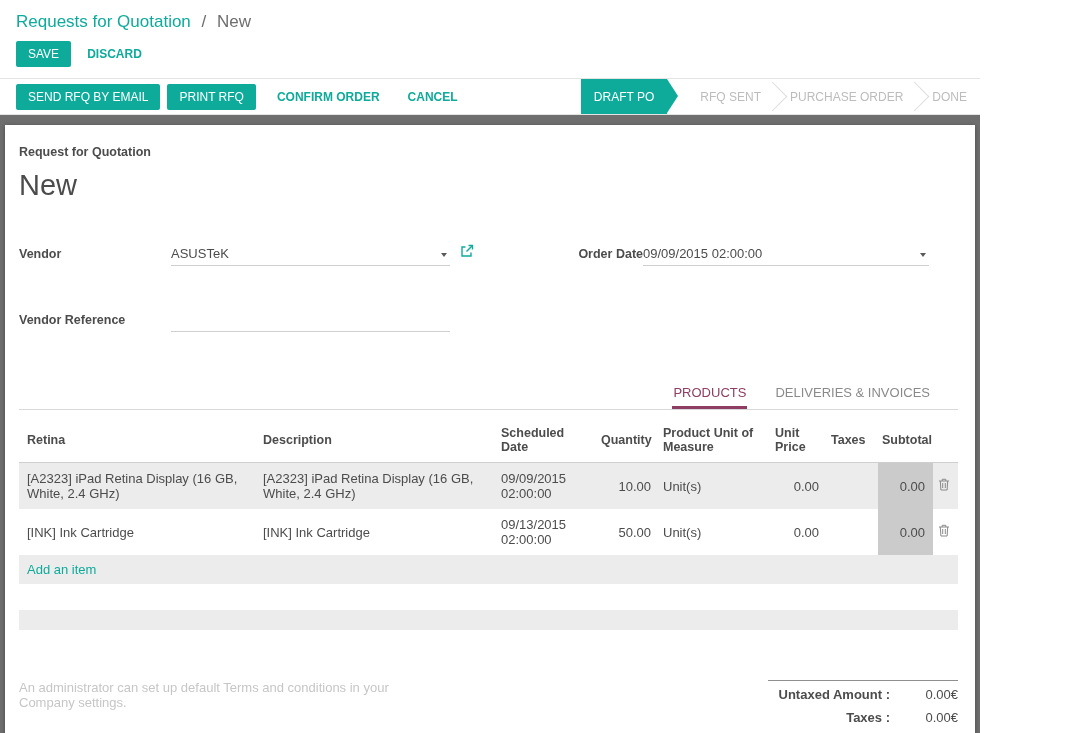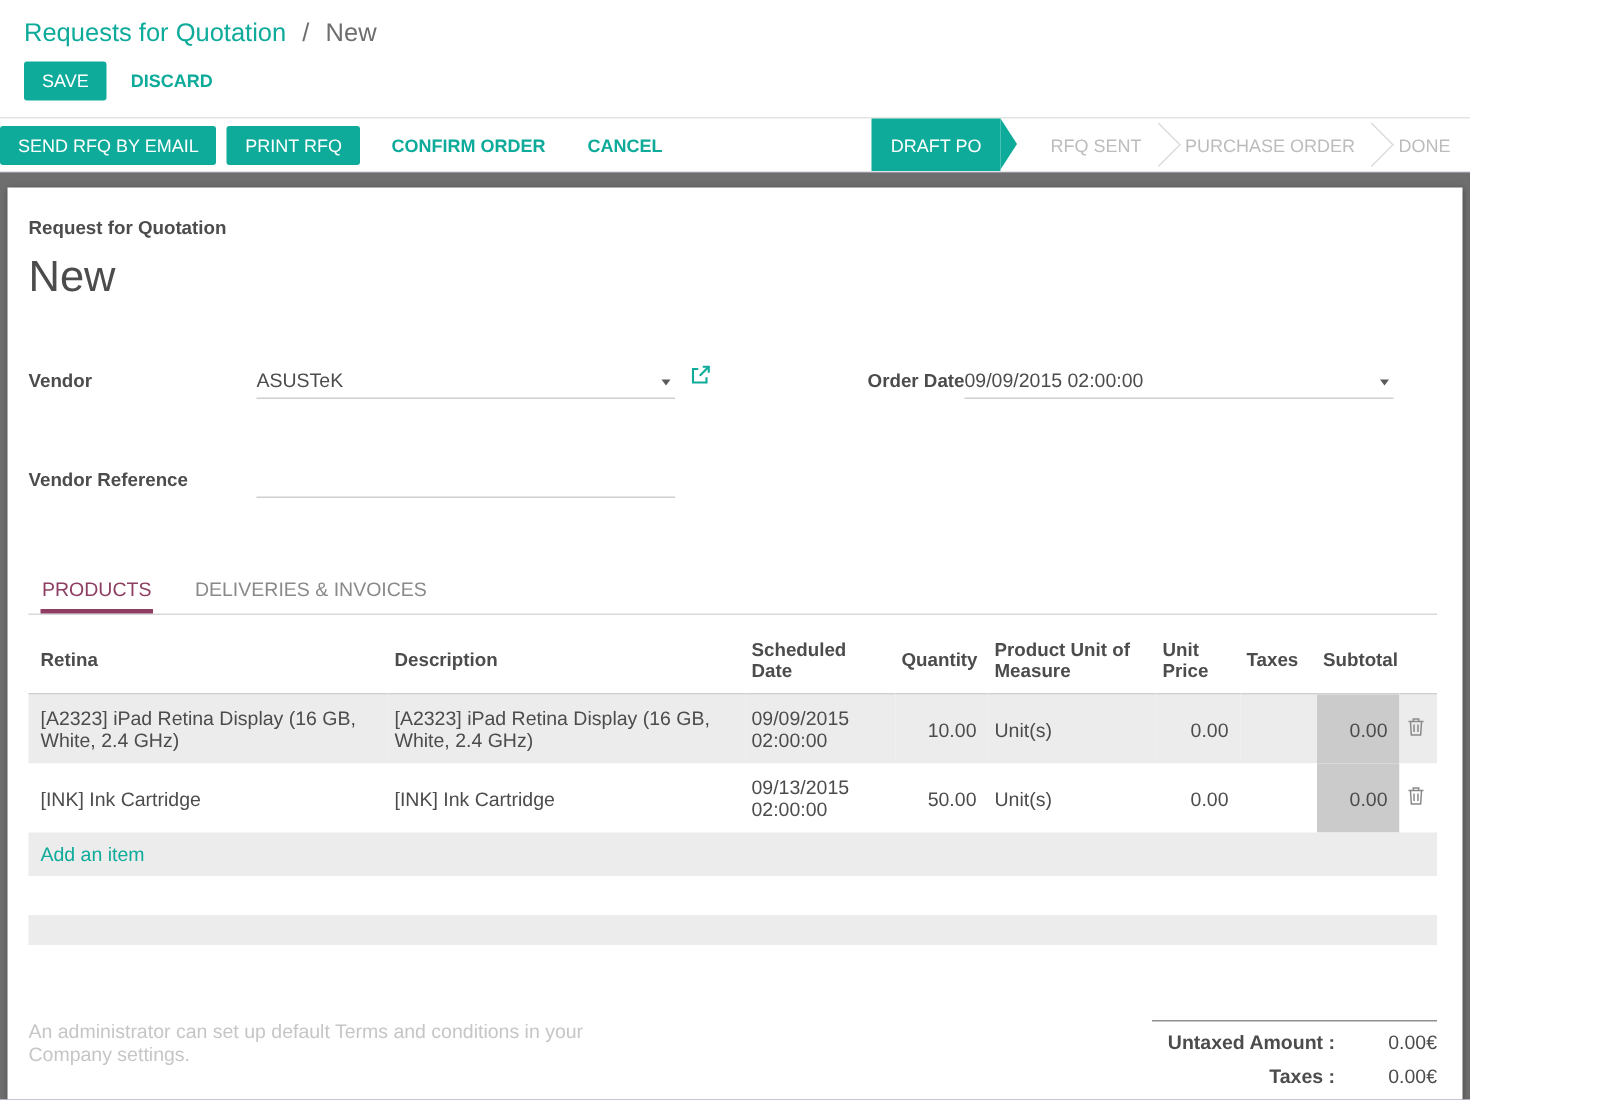--- a/index.html
+++ b/index.html
@@ -13,21 +13,21 @@
   .breadcrumb .sep{margin:0 6px;color:#6e6e6e;}
   .breadcrumb .current{color:#6e6e6e;}
   .action-row{margin-top:9px;padding-bottom:11px;display:flex;align-items:center;}
   .btn-teal{background:#0eab9b;color:#fff;border:none;font-size:12px;font-family:inherit;
             padding:6px 12px;border-radius:2px;cursor:pointer;}
   .link-teal{color:#0eab9b;font-size:12px;cursor:pointer;text-decoration:none;font-weight:bold;}
   .action-row .link-teal{margin-left:16px;}
 
   
   .toolbar{height:35px;border-top:1px solid #e4e4e4;border-bottom:1px solid #e4e4e4;
-           display:flex;justify-content:space-between;align-items:stretch;background:#fff;}
+           display:flex;justify-content:space-between;align-items:stretch;background:#fff;padding-left:16px;}
   .toolbar-left{display:flex;align-items:center;}
   .toolbar-left .btn-teal{margin-right:7px;}
   .toolbar-left .link-teal{margin:0 14px;}
   .statusbar{display:flex;align-items:center;height:100%;}
   .step{font-size:12px;color:#bcbcbc;padding:0 13px;height:100%;display:flex;align-items:center;cursor:pointer;}
   .step.active{background:#0eab9b;color:#fff;position:relative;margin-right:20px;}
   .step.active::after{content:"";position:absolute;right:-11px;top:0;width:0;height:0;
       border-top:17.5px solid transparent;border-bottom:17.5px solid transparent;border-left:11px solid #0eab9b;}
   .chevron{width:20px;height:20px;border:solid #dcdcdc;border-width:1px 1px 0 0;
       transform:rotate(45deg);margin:0 -6px 0 -12px;flex:none;}
@@ -50,21 +50,21 @@
   .left .form-label{width:152px;flex:none;}
   .right .form-label{width:154px;flex:none;text-align:right;}
   .input-wrap{position:relative;flex:1;display:flex;align-items:flex-end;}
   .text-input{width:100%;border:none;border-bottom:1px solid #cfcfcf;font-size:13px;color:#4c4c4c;
               font-family:inherit;padding:2px 16px 4px 0;outline:none;background:transparent;box-sizing:border-box;}
   .caret{position:absolute;right:3px;bottom:9px;width:0;height:0;
          border-left:3.5px solid transparent;border-right:3.5px solid transparent;border-top:4.5px solid #5a5a5a;cursor:pointer;}
   .ext-link{margin-left:10px;margin-bottom:4px;cursor:pointer;flex:none;}
 
   
-  .tabs{margin-top:36px;border-bottom:1px solid #d8d8d8;padding-left:8px;display:flex;}
+  .tabs{margin-top:36px;border-bottom:1px solid #d8d8d8;padding-left:8px;display:flex;justify-content:flex-end;}
   .tab{font-size:13px;color:#8a8a8a;padding:7px 1px 6px;margin-right:27px;cursor:pointer;border-bottom:3px solid transparent;}
   .tab.active{color:#8d3e62;border-bottom-color:#8d3e62;}
 
   
   table.lines{border-collapse:collapse;table-layout:fixed;width:939px;margin-top:8px;}
   table.lines th{font-size:12.5px;font-weight:bold;color:#4c4c4c;text-align:left;vertical-align:middle;
                  padding:8px 8px 8px 4px;border-bottom:1px solid #cfcfcf;}
   table.lines td{font-size:13px;color:#4c4c4c;vertical-align:middle;padding:8px 8px 8px 4px;}
   table.lines th:first-child,table.lines td:first-child{padding-left:8px;}
   .num{text-align:right;}

